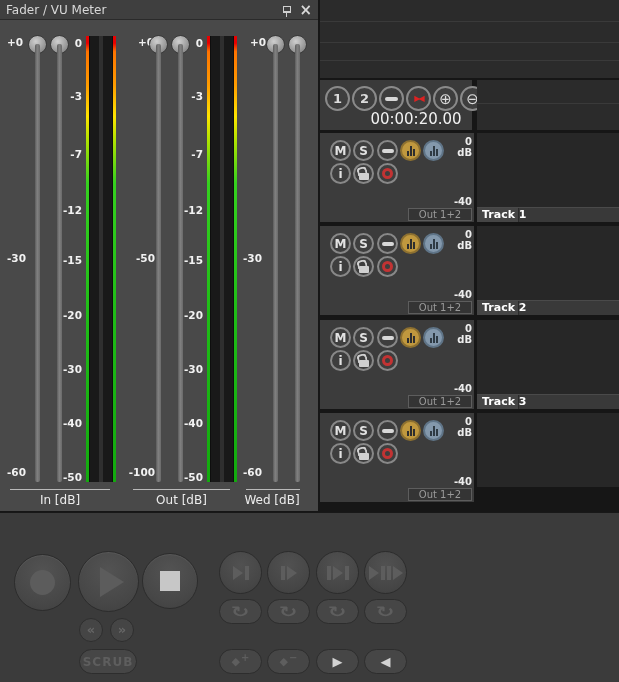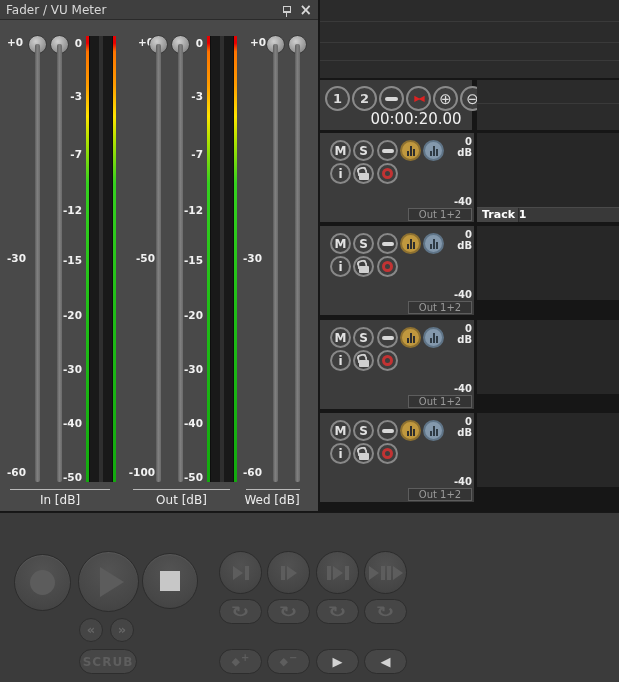--- a/index.html
+++ b/index.html
@@ -295,20 +295,23 @@
             </span>
         <span class="tbtn" style="left:57px; top:30px">
               <i class="reci"></i>
             </span>
         <span class="dbl" style="left:118px; top:3px">0</span>
         <span class="dbl" style="left:118px; top:14px">dB</span>
         <span class="dbl" style="left:118px; top:63px">-40</span>
         <span class="outbox">Out 1+2</span>
       </div>
       <div class="ttimeline"></div>
+      <div class="tstrip">
+        <span class="ttab">Track 2</span>
+      </div>
     </div>
         <div class="track" style="top: 320px;">
       <div class="thdr">
         <span class="tbtn" style="left:10px; top:7px">M</span>
         <span class="tbtn" style="left:33px; top:7px">S</span>
         <span class="tbtn" style="left:57px; top:7px">
               <i class="hbar"></i>
             </span>
         <span class="tbtn orange" style="left:80px; top:7px">
               <span class="bars">
@@ -330,20 +333,23 @@
             </span>
         <span class="tbtn" style="left:57px; top:30px">
               <i class="reci"></i>
             </span>
         <span class="dbl" style="left:118px; top:3px">0</span>
         <span class="dbl" style="left:118px; top:14px">dB</span>
         <span class="dbl" style="left:118px; top:63px">-40</span>
         <span class="outbox">Out 1+2</span>
       </div>
       <div class="ttimeline"></div>
+      <div class="tstrip">
+        <span class="ttab">Track 3</span>
+      </div>
     </div>
         <div class="track" style="top: 413px;">
       <div class="thdr">
         <span class="tbtn" style="left:10px; top:7px">M</span>
         <span class="tbtn" style="left:33px; top:7px">S</span>
         <span class="tbtn" style="left:57px; top:7px">
               <i class="hbar"></i>
             </span>
         <span class="tbtn orange" style="left:80px; top:7px">
               <span class="bars">

